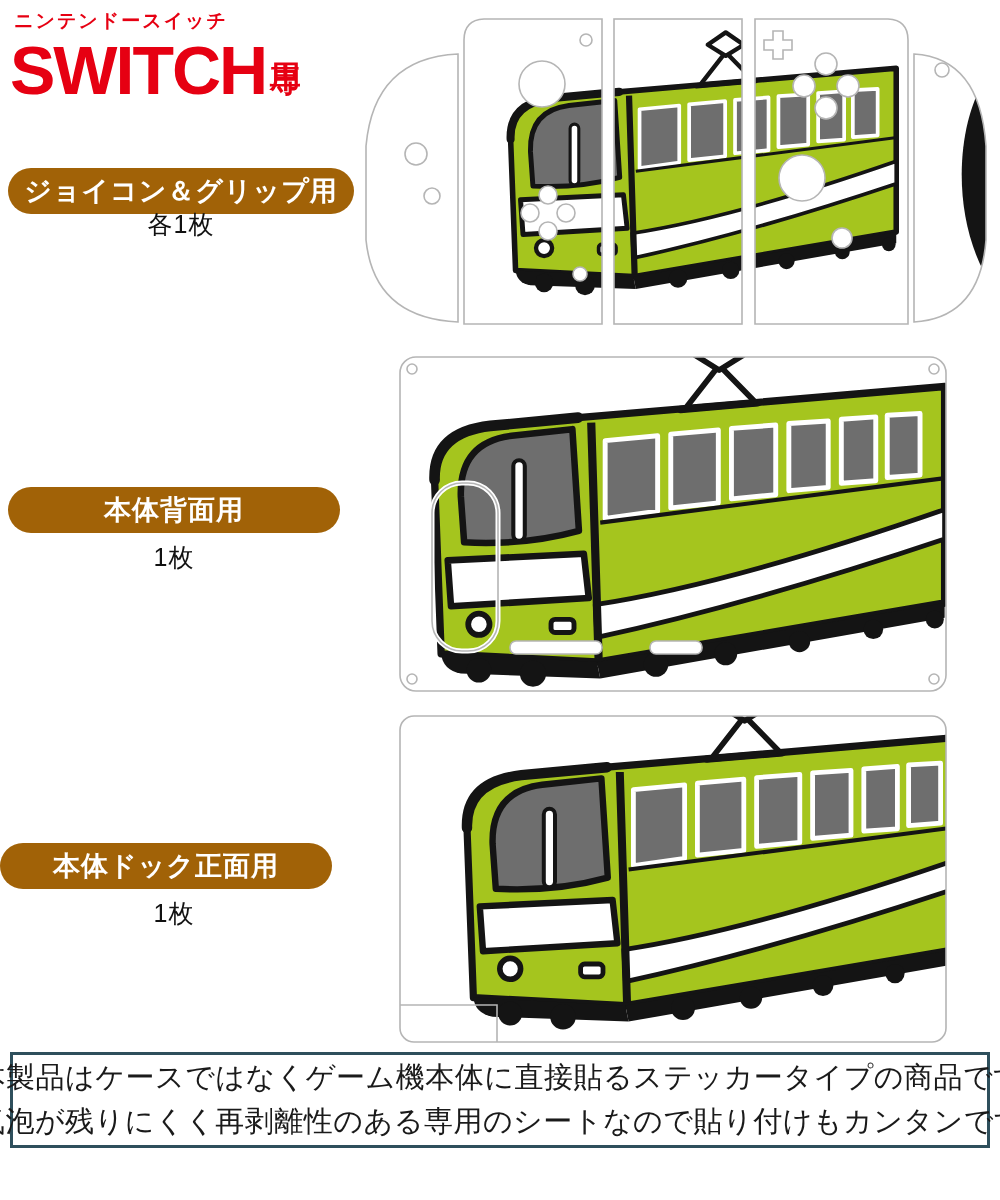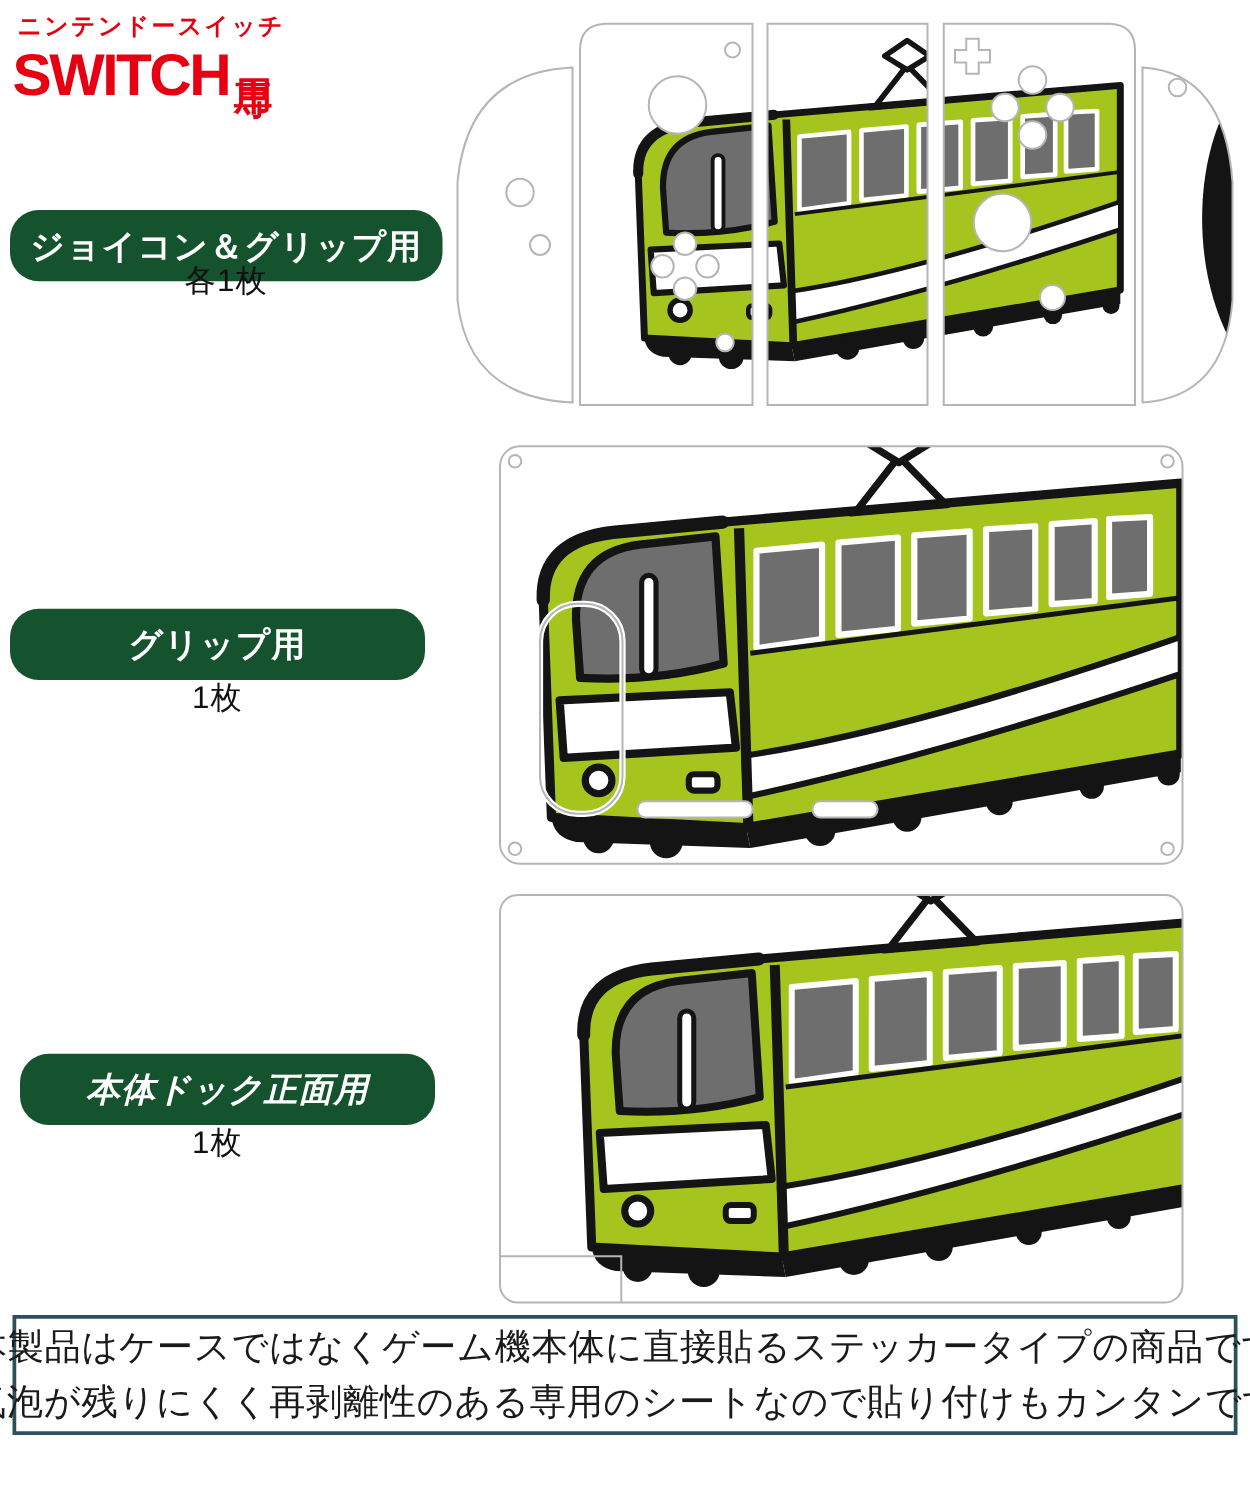--- a/index.html
+++ b/index.html
@@ -4,34 +4,34 @@
 <style>
   * { margin:0; padding:0; box-sizing:border-box; }
   html,body { background:#ffffff; }
   body { font-family:"Liberation Sans","DejaVu Sans",sans-serif; }
   .page { position:relative; width:1000px; height:1200px; background:#fff; overflow:hidden; }
 
   
   .brand-small { position:absolute; left:14px; top:8px; color:#e60012; font-weight:bold;
                  font-size:19px; letter-spacing:2px; }
   .brand-row { position:absolute; left:10px; top:36px; display:flex; align-items:flex-start; }
-  .brand-large { color:#e60012; font-weight:bold; font-size:47px; line-height:1; letter-spacing:-2px; }
+  .brand-large { color:#e60012; font-weight:bold; font-size:68px; line-height:1; letter-spacing:-2px; }
   .brand-suffix { color:#e60012; font-weight:bold; font-size:31px; line-height:1.02;
                   writing-mode:vertical-rl; text-orientation:upright; margin-left:3px; margin-top:2px; }
 
   
-  .pill { position:absolute; background:#14532d; color:#fff; font-weight:bold; font-size:27px;
-          height:57px; border-radius:23px; display:flex; align-items:center; justify-content:center;
+  .pill { position:absolute; background:#a16207; color:#fff; font-weight:bold; font-size:27px;
+          height:46px; border-radius:23px; display:flex; align-items:center; justify-content:center;
           letter-spacing:1px; }
   .count { position:absolute; color:#111; font-size:25px; text-align:center; letter-spacing:1px; }
   .s1 .pill { left:8px; top:168px; width:346px; }
   .s1 .count { left:8px; top:208px; width:346px; }
   .s2 .pill { left:8px; top:487px; width:332px; }
   .s2 .count { left:8px; top:541px; width:332px; }
-  .s3 .pill { left:16px; top:843px; width:332px;font-style:italic; }
+  .s3 .pill { left:0; top:843px; width:332px; }
   .s3 .count { left:8px; top:897px; width:332px; }
 
   
   .panel { position:absolute; }
   .panel1 { left:352px; top:6px; }
   .panel2 { left:398px; top:355px; }
   .panel3 { left:398px; top:714px; }
 
   
   .notice { position:absolute; left:10px; top:1052px; width:980px; height:96px;
@@ -103,21 +103,21 @@
       <div class="brand-large">SWITCH</div>
       <div class="brand-suffix">専用</div>
     </div>
   </div>
 
   <div class="section s1">
     <div class="pill">ジョイコン＆グリップ用</div>
     <div class="count">各1枚</div>
   </div>
   <div class="section s2">
-    <div class="pill">グリップ用</div>
+    <div class="pill">本体背面用</div>
     <div class="count">1枚</div>
   </div>
   <div class="section s3">
     <div class="pill">本体ドック正面用</div>
     <div class="count">1枚</div>
   </div>
 
   <svg class="panel panel1" width="648" height="332" viewBox="0 0 648 332">
     <defs>
       <clipPath id="clip1">

